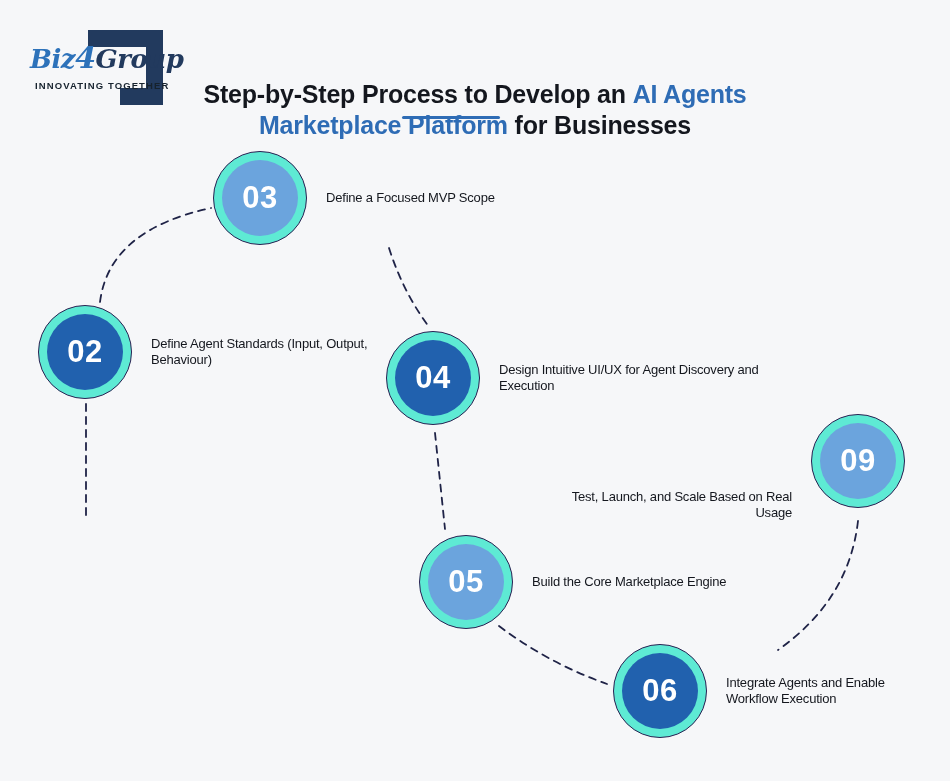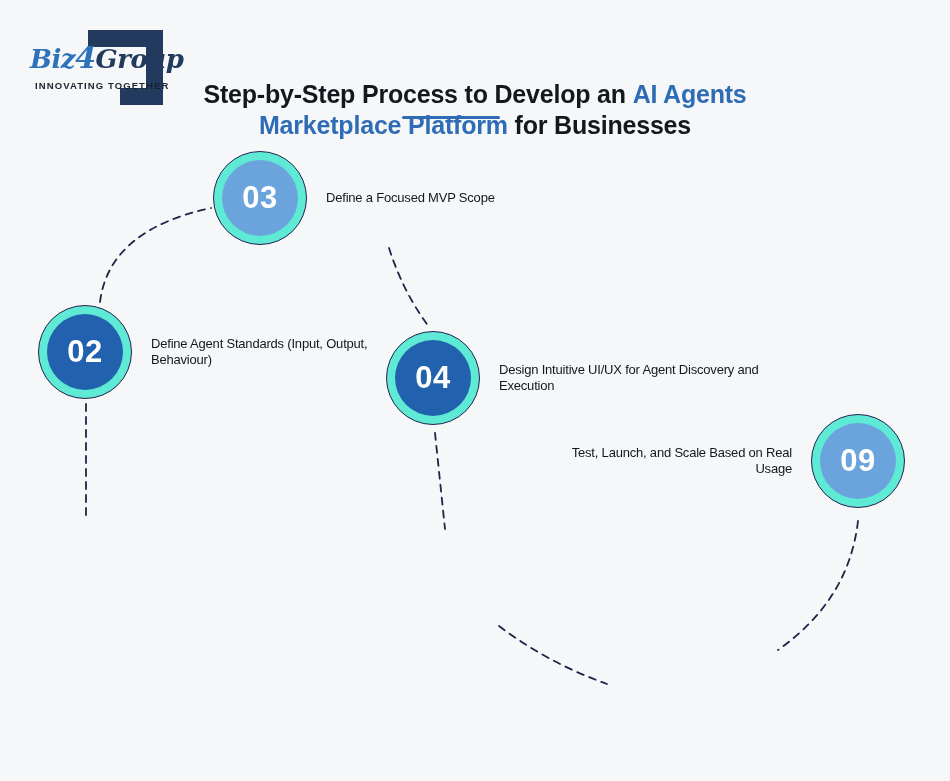--- a/index.html
+++ b/index.html
@@ -90,21 +90,21 @@
   .s5 { left:419px; top:535px; }
   .s6 { left:613px; top:644px; }
   .s7 { left:811px; top:414px; }
 
   .s1 .label { width:218px; }
   .s2 .label { width:242px; }
   .s3 .label { width:172px; }
   .s4 .label { width:288px; }
   .s5 .label { width:198px; }
   .s6 .label { width:192px; }
-  .s7 .label { width:238px; }
+  .s7 .label { width:238px;margin-top:44px; }
 </style>
 </head>
 <body>
 
 <div class="canvas">
 
   <svg class="connectors" viewBox="0 0 950 781" xmlns="http://www.w3.org/2000/svg">
     <path d="M86,404 L86,518"></path>
     <path d="M100,302 Q109,230 211,208"></path>
     <path d="M389,248 Q403,292 429,327"></path>
@@ -145,21 +145,37 @@
 
   <div class="step s4 dark">
     <div class="ring">
       <div class="disc">
           <span>04</span>
         </div>
     </div>
     <div class="label">Design Intuitive UI/UX for Agent Discovery and Execution</div>
   </div>
 
+  <div class="step s5 light">
+    <div class="ring">
+      <div class="disc">
+          <span>05</span>
+        </div>
+    </div>
+    <div class="label">Build the Core Marketplace Engine</div>
+  </div>
 
+  <div class="step s6 dark">
+    <div class="ring">
+      <div class="disc">
+          <span>06</span>
+        </div>
+    </div>
+    <div class="label">Integrate Agents and Enable Workflow Execution</div>
+  </div>
 
   <div class="step s7 light label-left">
     <div class="ring">
       <div class="disc">
           <span>09</span>
         </div>
     </div>
     <div class="label">Test, Launch, and Scale Based on Real Usage</div>
   </div>
 

